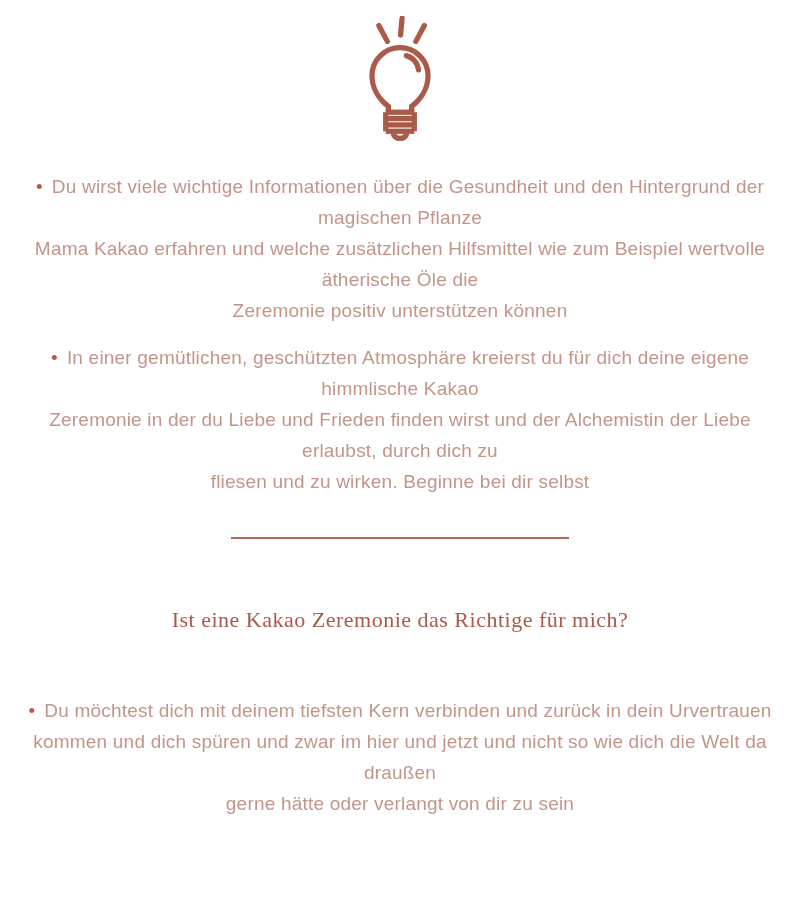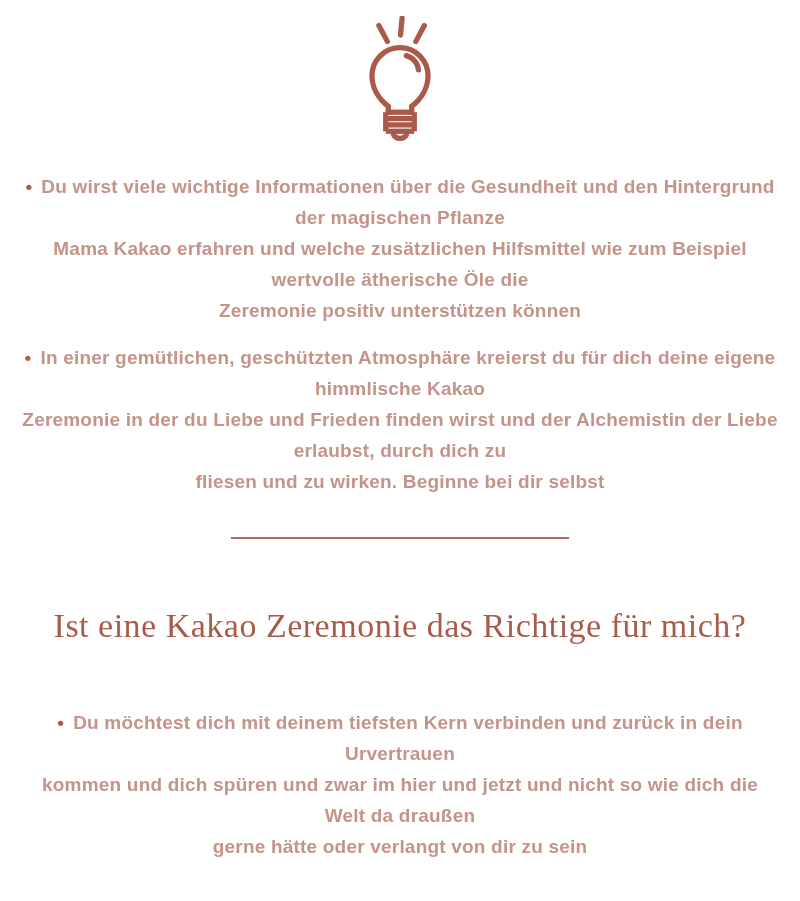--- a/index.html
+++ b/index.html
@@ -31,40 +31,39 @@
     max-width:760px;
     text-align:center;
     color:var(--body-text);
     font-size:19px;
     font-weight:300;
     line-height:31px;
     letter-spacing:0.2px;
   }
   .bullet{
     margin:16px 0 7px 0;
-    font-weight:bold;
   }
   .bullet .dot{
     color:#b15a48;
     font-size:19px;
     margin-right:9px;
   }
   .divider{
     border:none;
     height:2px;
     width:338px;
     background:var(--divider);
     margin:40px auto 0 auto;
   }
   .section-heading{
     margin:68px auto 0 auto;
     text-align:center;
     font-family:"Liberation Serif","DejaVu Serif",serif;
     font-weight:400;
-    font-size:34px;
+    font-size:22px;
     letter-spacing:0.5px;
     color:var(--accent);
   }
   .list-2{
     margin-top:62px;
   }
 </style>
 </head>
 <body>
 

